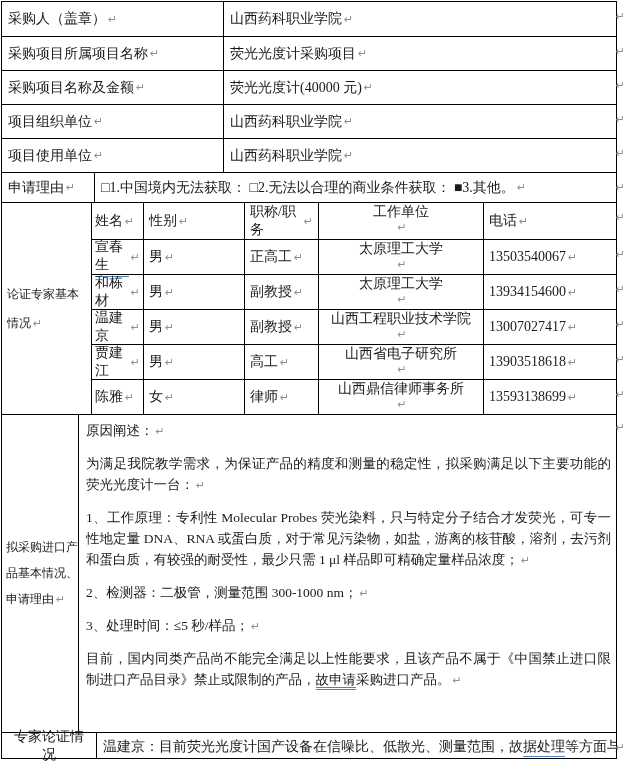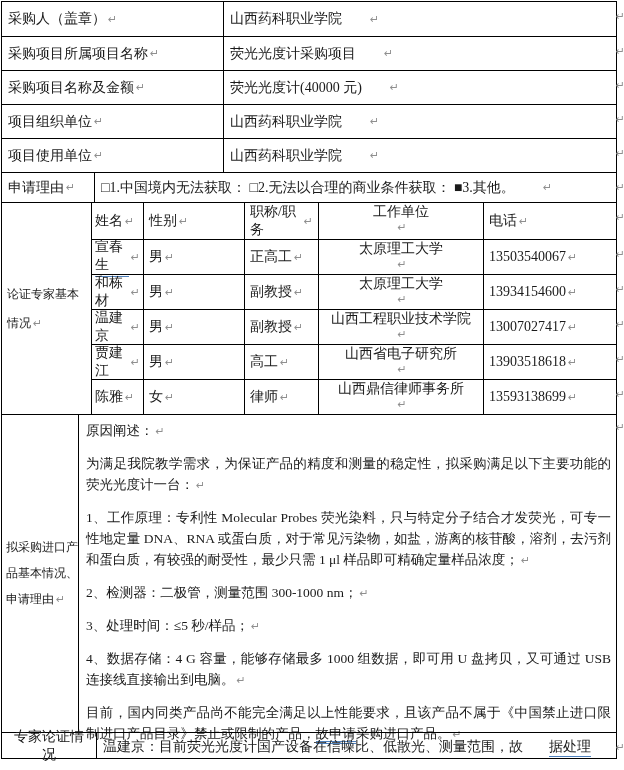--- a/index.html
+++ b/index.html
@@ -10,21 +10,21 @@
     font-family: "Liberation Serif", "DejaVu Serif", serif;
     font-size: 14px;
   }
   .tbl {
     position: absolute; left: 1px; top: 1px; width: 616px;
     border: 1px solid #000; background: #fff;
   }
   .row { display: flex; position: relative; border-top: 1px solid #000; }
   .row:first-child { border-top: none; }
   .cell { padding: 0 6px; display: flex; align-items: center; }
-  .cell + .cell { border-left: 1px solid #000; gap: 26px; }
+  .cell + .cell { border-left: 1px solid #000; }
   .value { flex: 1; }
   .h34 { height: 34px; }
   .h30 { height: 30px; }
   .w221 { width: 221px; }
   .w92  { width: 92px; }
   .w89  { width: 89px; padding: 0 5px; font-size: 12px; line-height: 29px; }
   .w76  { width: 76px; padding: 0 0 0 4px; font-size: 12px; line-height: 26px; }
   .w94  { width: 94px; }
   
   .xgrid { flex: 1; display: flex; flex-direction: column; border-left: 1px solid #000; }
@@ -278,21 +278,20 @@
     <div class="row r8">
       <div class="cell w76 lbl-multiline">
           <span><span>拟采购进口产品基本情况、申请理由</span><span class="pm">↵</span></span>
         </div>
       <div class="cell value">
         <p><span>原因阐述：</span><span class="pm">↵</span></p>
         <p><span>为满足我院教学需求，为保证产品的精度和测量的稳定性，拟采购满足以下主要功能的荧光光度计一台：</span><span class="pm">↵</span></p>
         <p><span>1、工作原理：专利性 Molecular Probes 荧光染料，只与特定分子结合才发荧光，可专一性地定量 DNA、RNA 或蛋白质，对于常见污染物，如盐，游离的核苷酸，溶剂，去污剂和蛋白质，有较强的耐受性，最少只需 1 μl 样品即可精确定量样品浓度；</span><span class="pm">↵</span></p>
         <p><span>2、检测器：二极管，测量范围 300-1000 nm；</span><span class="pm">↵</span></p>
         <p><span>3、处理时间：≤5 秒/样品；</span><span class="pm">↵</span></p>
-        <p><span>4、数据存储：4 G 容量，能够存储最多 1000 组数据，即可用 U 盘拷贝，又可通过 USB 连接线直接输出到电脑。</span><span class="pm">↵</span></p>
         <p><span>目前，国内同类产品尚不能完全满足以上性能要求，且该产品不属于《中国禁止进口限制进口产品目录》禁止或限制的产品，</span><span class="sc">故申请</span><span>采购进口产品。</span><span class="pm">↵</span></p>
       </div>
       <span class="pm rowend">↵</span>
     </div>
 
     <div class="row r9">
       <div class="cell label w94">
           <span>专家论证情况</span>
         </div>
       <div class="cell value">

